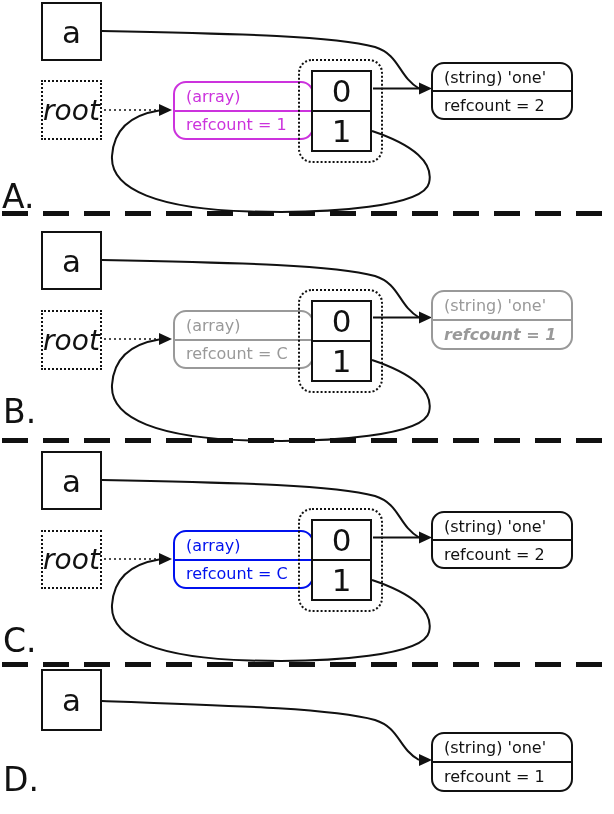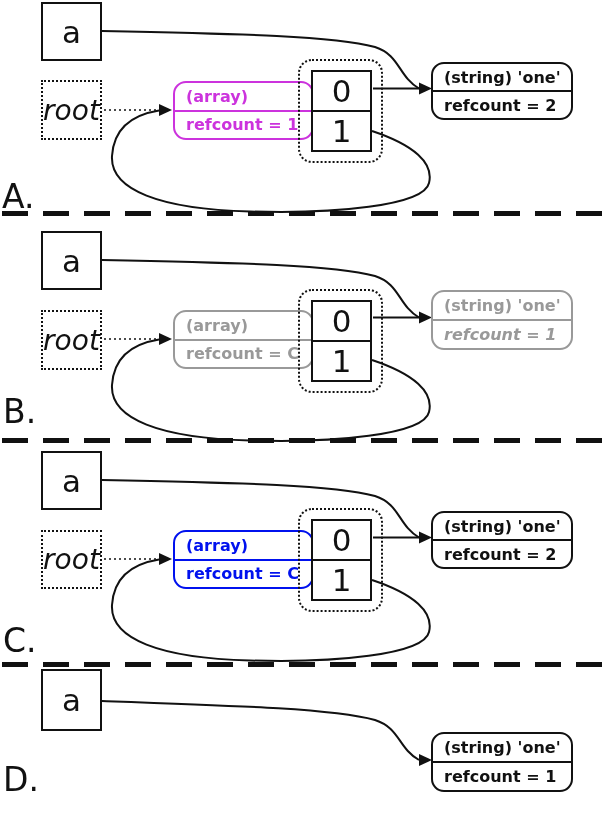--- a/index.html
+++ b/index.html
@@ -5,21 +5,21 @@
   html,body{margin:0;padding:0;background:#fff;}
   #stage{position:relative;width:614px;height:814px;background:#fff;overflow:hidden;
          font-family:"DejaVu Sans","Liberation Sans",sans-serif;color:#111;}
   #wires{position:absolute;left:0;top:0;z-index:0;}
   .box{position:absolute;box-sizing:border-box;border:2px solid #111;background:#fff;z-index:2;}
   .sq{display:flex;align-items:center;justify-content:center;font-size:31px;}
   .dotted{border-style:dotted;background:transparent;}
   .rootbox{font-style:italic;font-size:28px;background:transparent;text-align:center;}
   .rbox{position:absolute;box-sizing:border-box;border:2px solid currentColor;border-radius:13px;
         background:#fff;display:flex;flex-direction:column;z-index:1;font-size:16px;}
-  .r1,.r2{flex:1;display:flex;align-items:center;padding-left:11px;box-sizing:border-box;font-weight:bold;}
+  .r1,.r2{flex:1;display:flex;align-items:center;padding-left:11px;box-sizing:border-box;}
   .r2{border-top:2px solid currentColor;}
   .magenta{color:#cc33dd;}
   .blue{color:#0011ee;}
   .gray{color:#999999;}
   .black{color:#111111;}
   .emph{font-weight:bold;font-style:italic;}
   .container{position:absolute;box-sizing:border-box;border:2px dotted #111;border-radius:14px;
              background:transparent;z-index:3;}
   .cells{position:absolute;box-sizing:border-box;border:2px solid #111;background:#fff;
          display:flex;flex-direction:column;z-index:4;}

